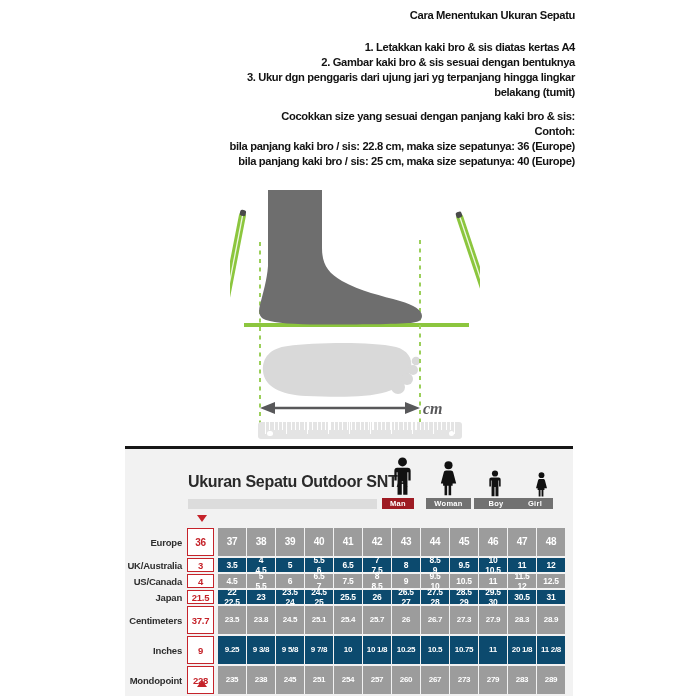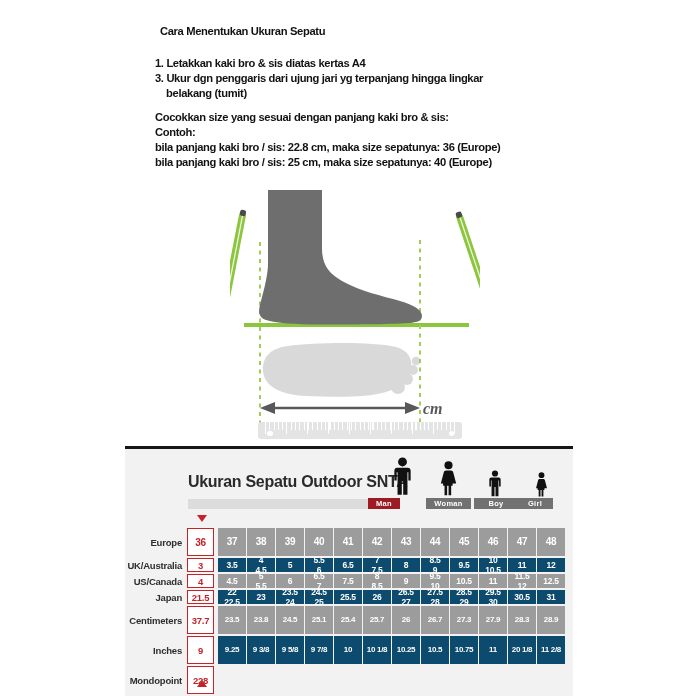--- a/index.html
+++ b/index.html
@@ -3,23 +3,23 @@
 <meta charset="utf-8">
 <style>
   html,body{margin:0;padding:0;}
   body{
     width:696px;height:696px;position:relative;background:#ffffff;
     font-family:"Liberation Sans", sans-serif;overflow:hidden;
   }
 
   
   .instructions{
-    position:absolute;left:155px;top:24px;width:420px;
+    position:absolute;left:155px;top:8px;width:420px;
     font-size:11.2px;font-weight:700;color:#121212;
-    line-height:15px;letter-spacing:-0.35px;white-space:nowrap;
+    line-height:15px;letter-spacing:-0.35px;white-space:nowrap;text-align:right;
   }
   .instructions .ititle{margin-left:5px;margin-bottom:17px;}
   .instructions .match{margin-top:9px;}
 
   
   .illustration{position:absolute;left:230px;top:190px;width:250px;height:256px;}
   .illustration svg{position:absolute;left:0;top:0;}
   .ruler{position:absolute;left:28px;top:232px;width:204px;height:17px;
          background:#e4e4e4;border-radius:3px;}
   .ruler .ticks{position:absolute;left:7px;right:7px;top:0;height:8px;
@@ -39,21 +39,21 @@
 
   .fig{position:absolute;fill:#111111;}
   .fig-man{left:266px;top:7px;width:23px;height:42px;}
   .fig-woman{left:313px;top:11px;width:21px;height:38px;}
   .fig-boy{left:362px;top:21px;width:16px;height:28px;}
   .fig-girl{left:409px;top:23px;width:15px;height:26px;}
 
   .cat-label{position:absolute;top:49px;height:11px;background:#717171;color:#ffffff;
     font-size:7.5px;font-weight:700;text-align:center;line-height:11px;letter-spacing:0.3px;}
   .cat-label.active{background:#9e1b23;}
-  .cat-man{left:243px;width:32px;}
+  .cat-man{left:257px;width:32px;}
   .cat-woman{left:301px;width:45px;}
   .cat-boy{left:349px;width:44px;}
   .cat-girl{left:392px;width:36px;}
 
   .tri{position:absolute;width:0;height:0;border-left:5px solid transparent;border-right:5px solid transparent;}
   .tri-down{left:72px;top:66px;border-top:7px solid #c5232a;}
   .tri-up{left:72px;top:231px;border-bottom:7px solid #c5232a;}
 
   
   .size-table{position:absolute;left:0;top:79px;width:448px;}
@@ -80,20 +80,21 @@
   .cm-text{font-family:"Liberation Serif", serif;font-style:italic;font-weight:700;
     font-size:16px;fill:#58585a;}
 </style>
 </head>
 <body>
 
 <div class="instructions">
   <div class="ititle">Cara Menentukan Ukuran Sepatu</div>
   <div>
       <div>1. Letakkan kaki bro &amp; sis diatas kertas A4</div>
+      <div>2. Gambar kaki bro &amp; sis sesuai dengan bentuknya</div>
       <div>3. Ukur dgn penggaris dari ujung jari yg terpanjang hingga lingkar</div>
       <div>&nbsp;&nbsp;&nbsp;&nbsp;belakang (tumit)</div>
     </div>
   <div class="match">Cocokkan size yang sesuai dengan panjang kaki bro &amp; sis:</div>
   <div>Contoh:</div>
   <div>
       <div>bila panjang kaki bro / sis: 22.8 cm, maka size sepatunya: 36 (Europe)</div>
       <div>bila panjang kaki bro / sis: 25 cm, maka size sepatunya: 40 (Europe)</div>
     </div>
 </div>
@@ -306,16 +307,30 @@
           <div class="cell">10.5</div>
           <div class="cell">10.75</div>
           <div class="cell">11</div>
           <div class="cell">20 1/8</div>
           <div class="cell">11 2/8</div>
         </div>
       </div>
       <div class="trow single light row-6">
         <div class="rlabel">Mondopoint</div>
         <div class="hcell">228</div>
+        <div class="cells">
+          <div class="cell">235</div>
+          <div class="cell">238</div>
+          <div class="cell">245</div>
+          <div class="cell">251</div>
+          <div class="cell">254</div>
+          <div class="cell">257</div>
+          <div class="cell">260</div>
+          <div class="cell">267</div>
+          <div class="cell">273</div>
+          <div class="cell">279</div>
+          <div class="cell">283</div>
+          <div class="cell">289</div>
+        </div>
       </div>
     </div>
   <div class="tri tri-up"></div>
 </div>
 
 </body></html>

